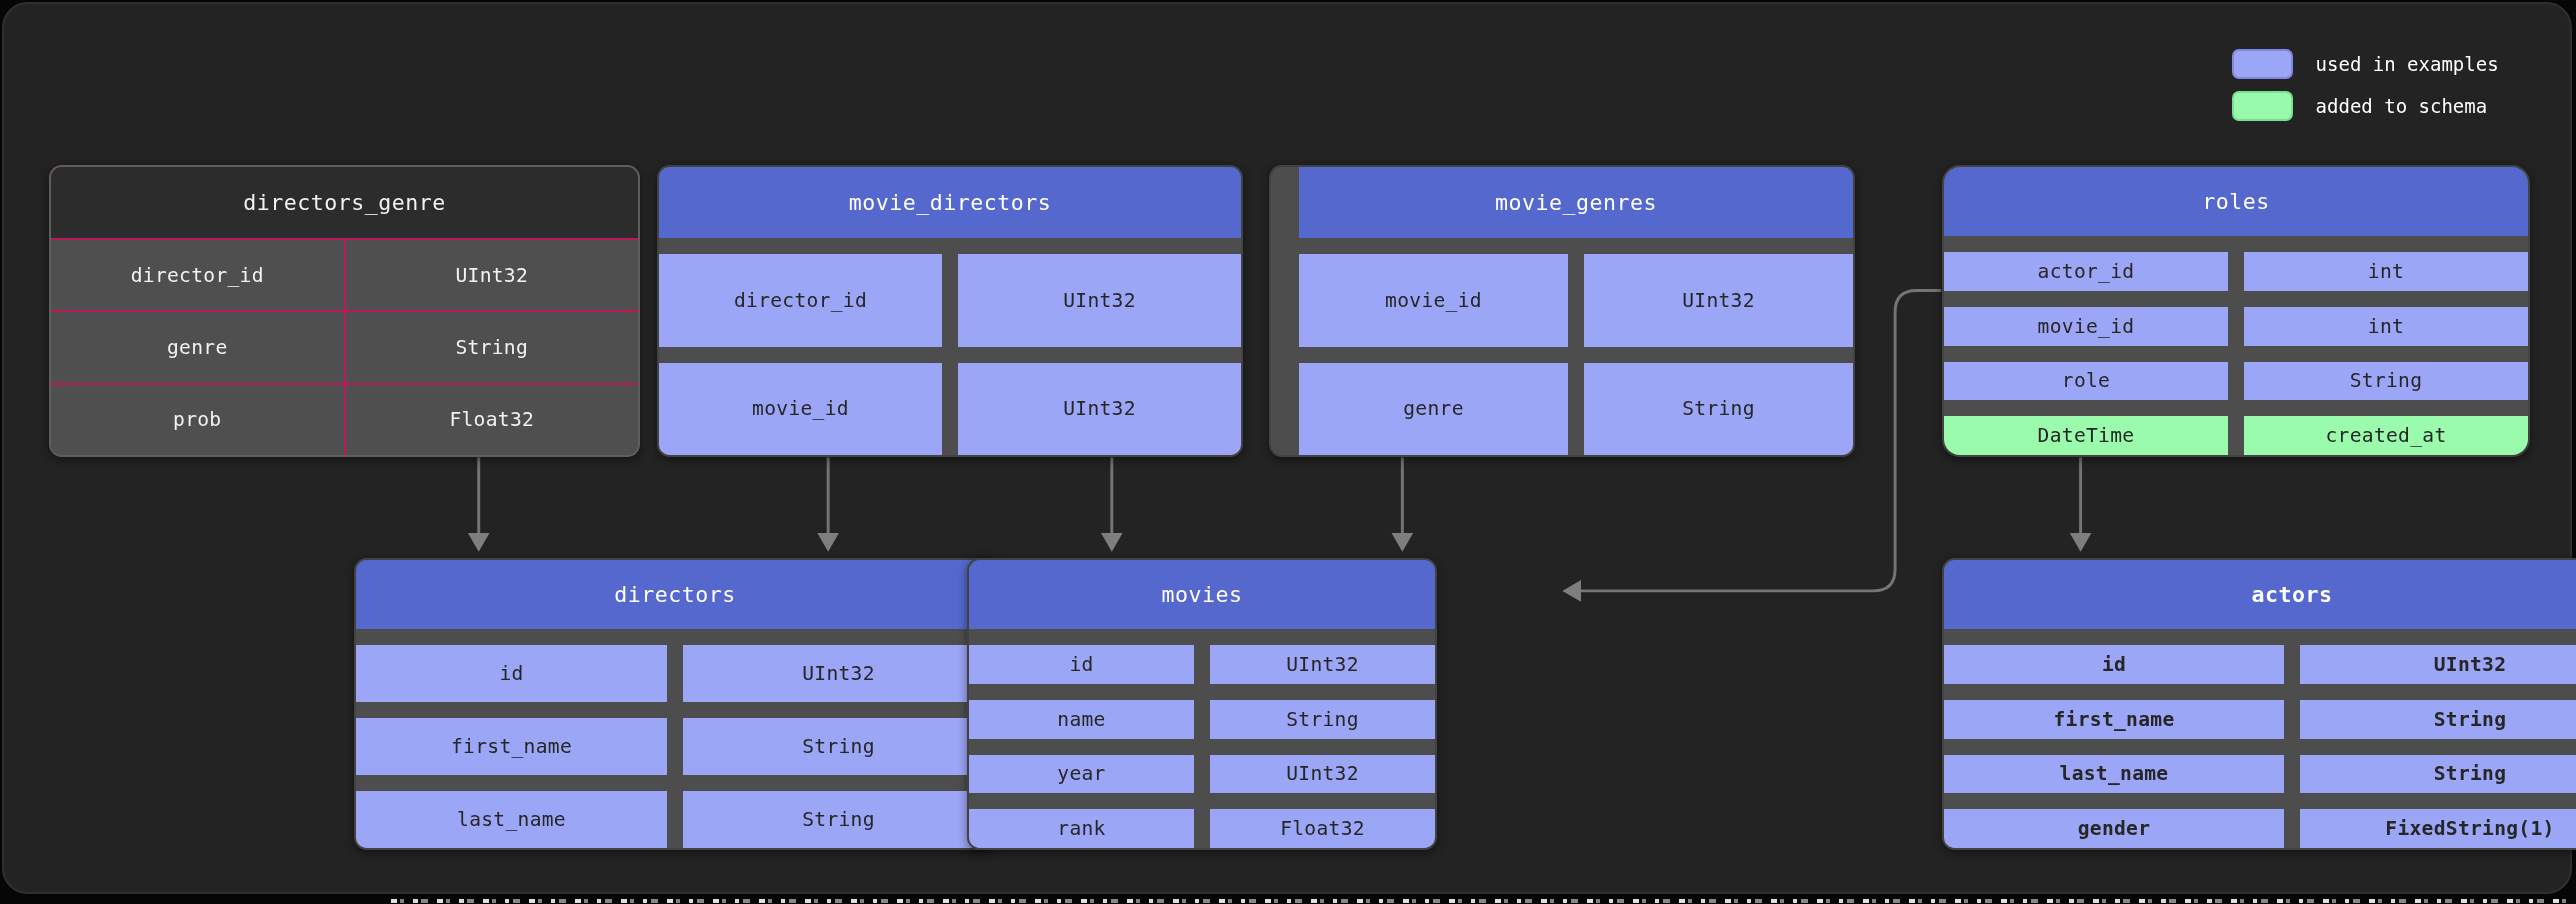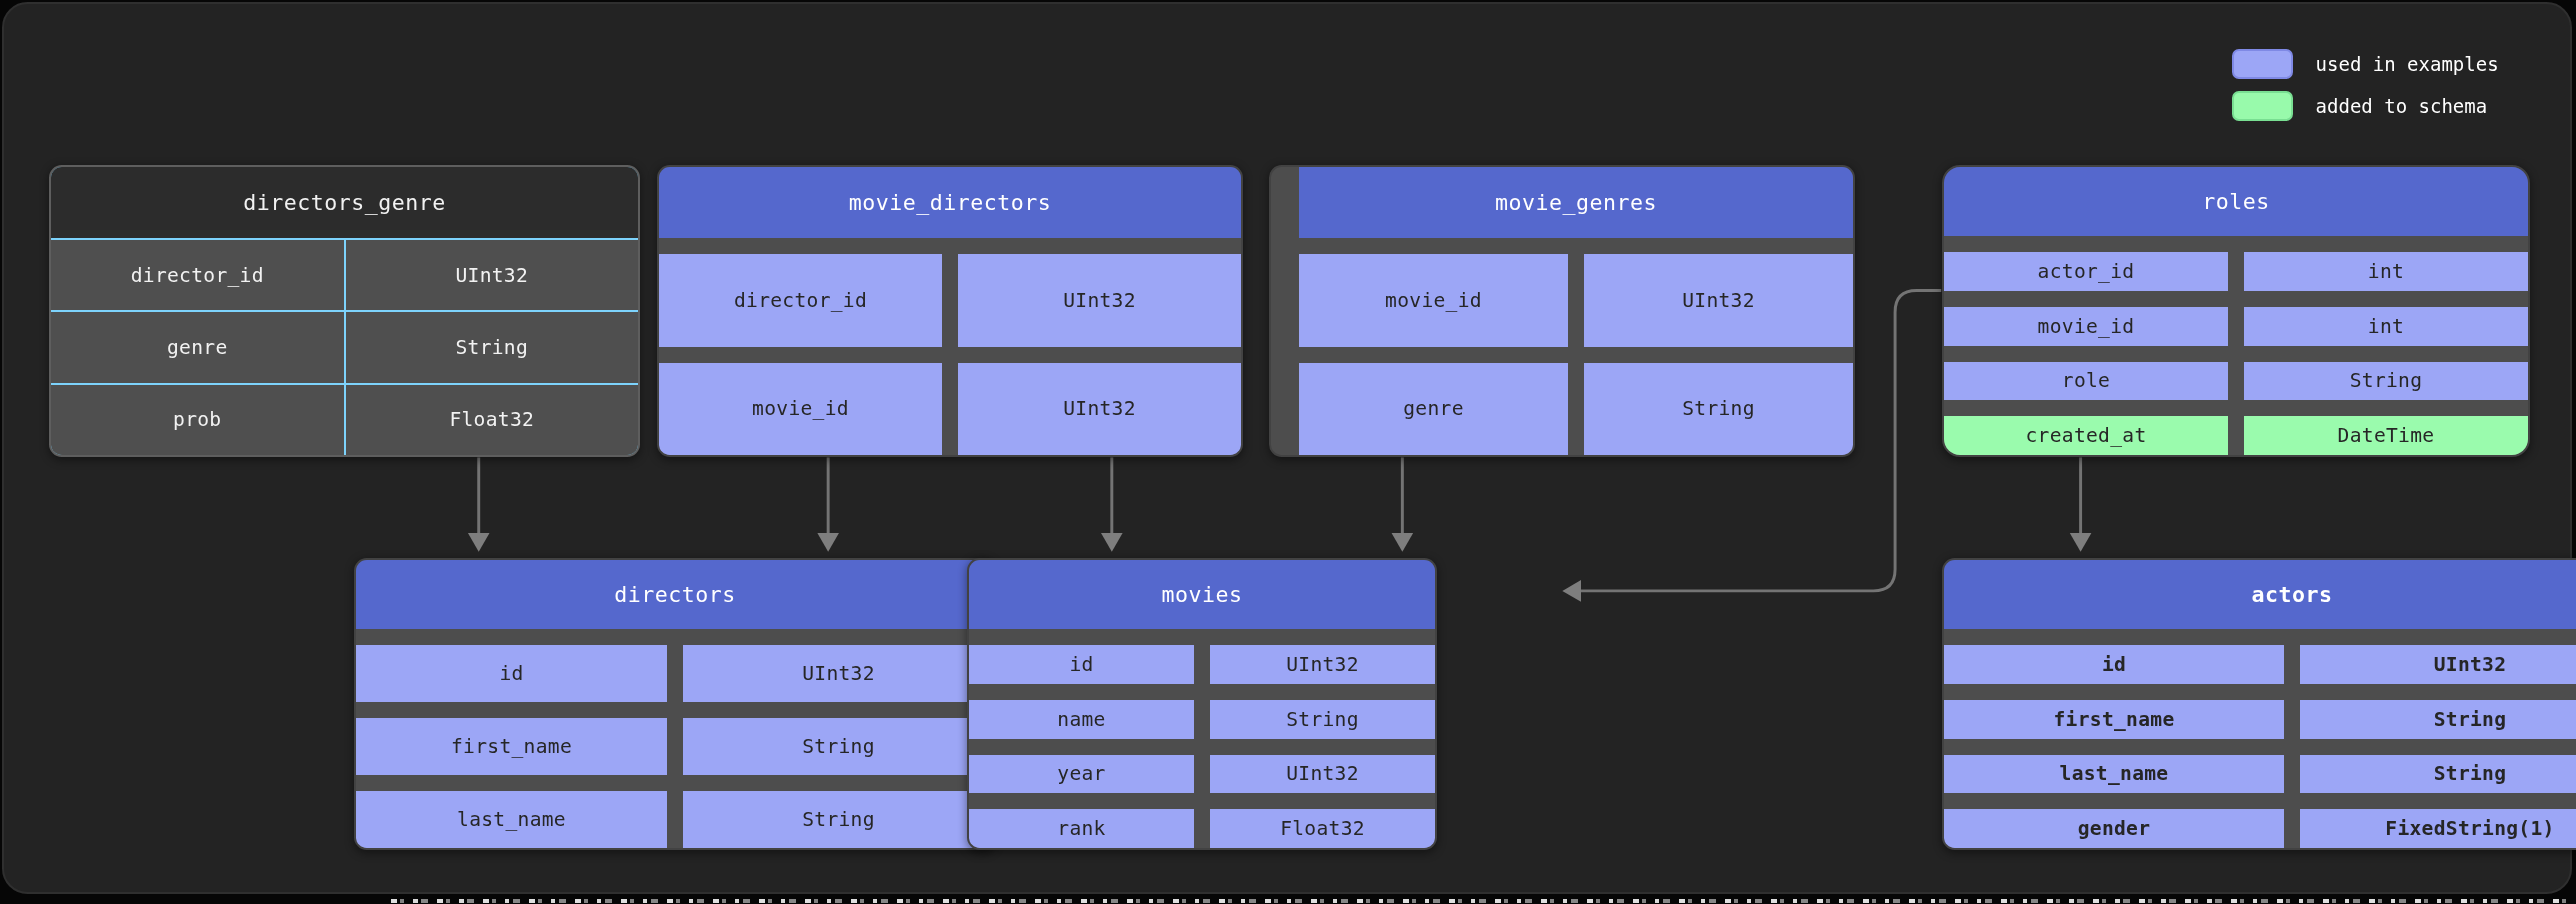--- a/index.html
+++ b/index.html
@@ -16,21 +16,21 @@
   .swatch { width:61px; height:29.5px; border-radius:6.9px; box-sizing:border-box; flex:none; }
   .swatch.blue  { background:#9CA6F6; border:2px solid #7F89E5; }
   .swatch.green { background:#98FAAB; border:2px solid #79DF92; }
   .legend-label { margin-left:22.6px; color:#FFFFFF; font-size:19px; white-space:pre; }
 
   
   .stable { position:absolute; display:grid; grid-template-columns:1fr 1fr;
             border-radius:12.8px; overflow:hidden; box-sizing:border-box;
             box-shadow:0 2.9px 9.8px rgba(0,0,0,.45); }
   .stable.blue { background:#4D4D4D; gap:16px; border:2px solid #424242; }
-  .stable.dark { background:#7dd3fc; gap:2px; border:2px solid #5E5E5E; }
+  .stable.dark { background:#be185d; gap:2px; border:2px solid #5E5E5E; }
   .thead { grid-column:1 / 3; display:flex; align-items:center; justify-content:center;
            font-size:21.6px; letter-spacing:0.5px; }
   .stable.blue .thead { background:#5568CD; color:#FFFFFF; }
   .stable.dark .thead { background:#2C2C2C; color:#F2F2F2; }
   .cell { display:flex; align-items:center; justify-content:center;
           font-size:19.6px; letter-spacing:0.3px; }
   .stable.blue .cell { background:#9CA6F6; color:#262626;text-align:right; }
   .stable.dark .cell { background:#4F4F4F; color:#F2F2F2; }
   .stable.blue .cell.hl-green { background:#9AFBAD; }
 
@@ -94,22 +94,22 @@
       <div class="cell">String</div>
     </div>
     <div class="stable blue" style="left: 1942px; top: 165px; width: 588px; height: 292px; grid-template-rows: 69px repeat(4, 1fr); border-radius: 18px;">
       <div class="thead">roles</div>
       <div class="cell">actor_id</div>
       <div class="cell">int</div>
       <div class="cell">movie_id</div>
       <div class="cell">int</div>
       <div class="cell">role</div>
       <div class="cell">String</div>
+      <div class="cell hl-green">DateTime</div>
       <div class="cell hl-green">created_at</div>
-      <div class="cell hl-green">DateTime</div>
     </div>
     <div class="stable blue" style="left: 354px; top: 558px; width: 642px; height: 292px; grid-template-rows: 69px repeat(3, 1fr);">
       <div class="thead">directors</div>
       <div class="cell">id</div>
       <div class="cell">UInt32</div>
       <div class="cell">first_name</div>
       <div class="cell">String</div>
       <div class="cell">last_name</div>
       <div class="cell">String</div>
     </div>

